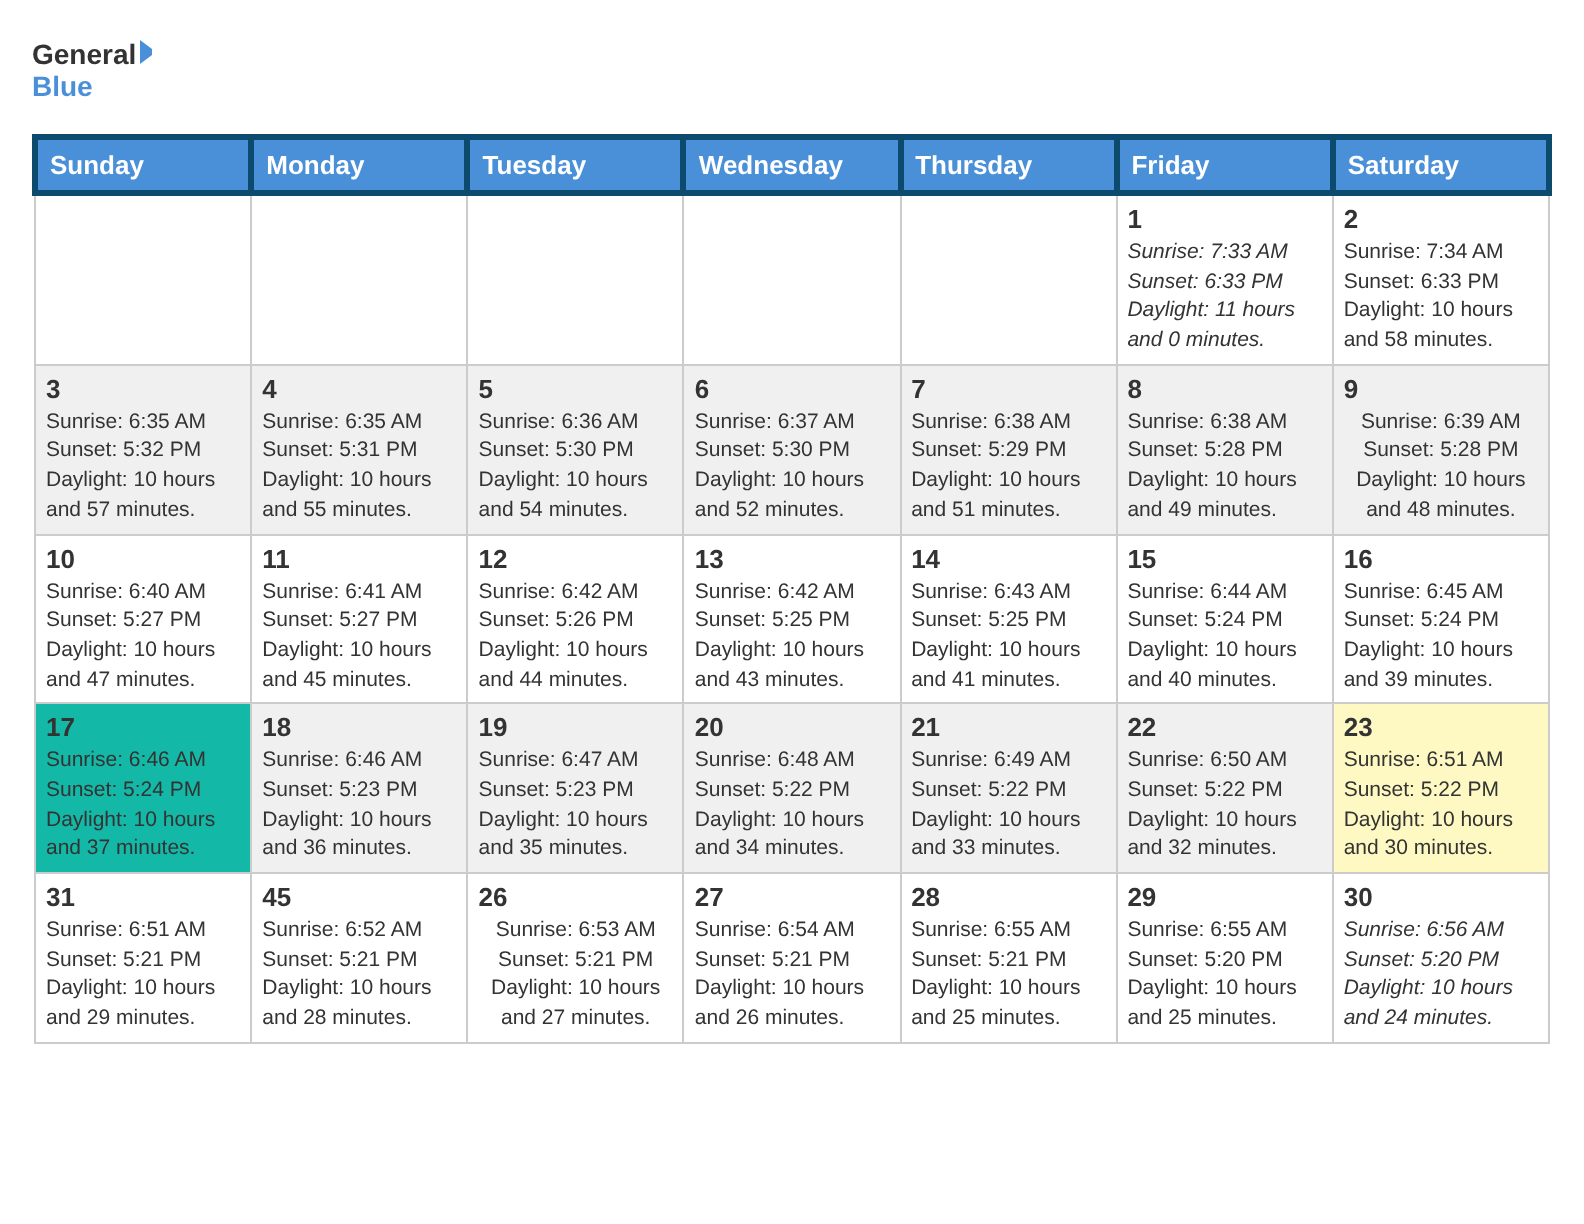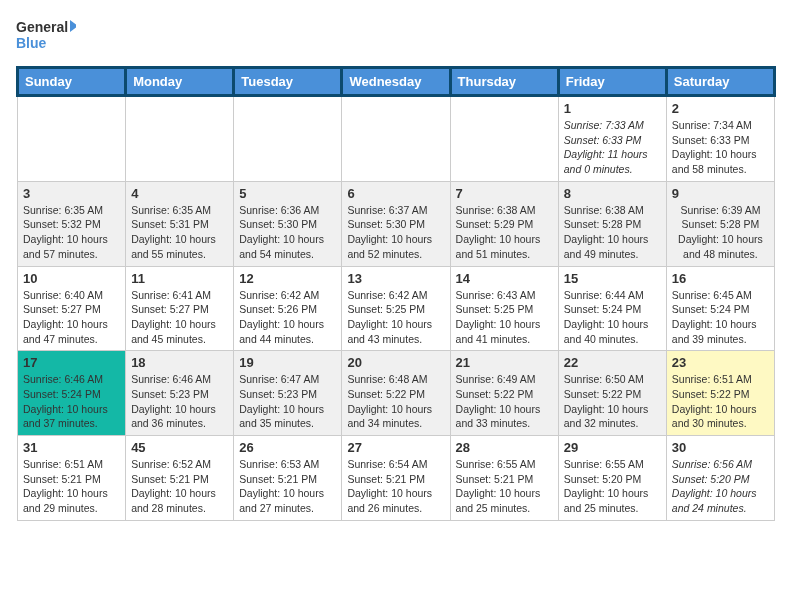--- a/index.html
+++ b/index.html
@@ -291,21 +291,21 @@
         </td>
         <td>
           <span class="day-number">45</span>
           <div class="day-info" style="white-space: pre-line;">Sunrise: 6:52 AM
 Sunset: 5:21 PM
 Daylight: 10 hours
 and 28 minutes.</div>
         </td>
         <td>
           <span class="day-number">26</span>
-          <div class="day-info" style="white-space: pre-line;">Sunrise: 6:53 AM
+          <div class="day-info" style="white-space: pre-line; text-align: center;">Sunrise: 6:53 AM
 Sunset: 5:21 PM
 Daylight: 10 hours
 and 27 minutes.</div>
         </td>
         <td>
           <span class="day-number">27</span>
           <div class="day-info" style="white-space: pre-line;">Sunrise: 6:54 AM
 Sunset: 5:21 PM
 Daylight: 10 hours
 and 26 minutes.</div>

